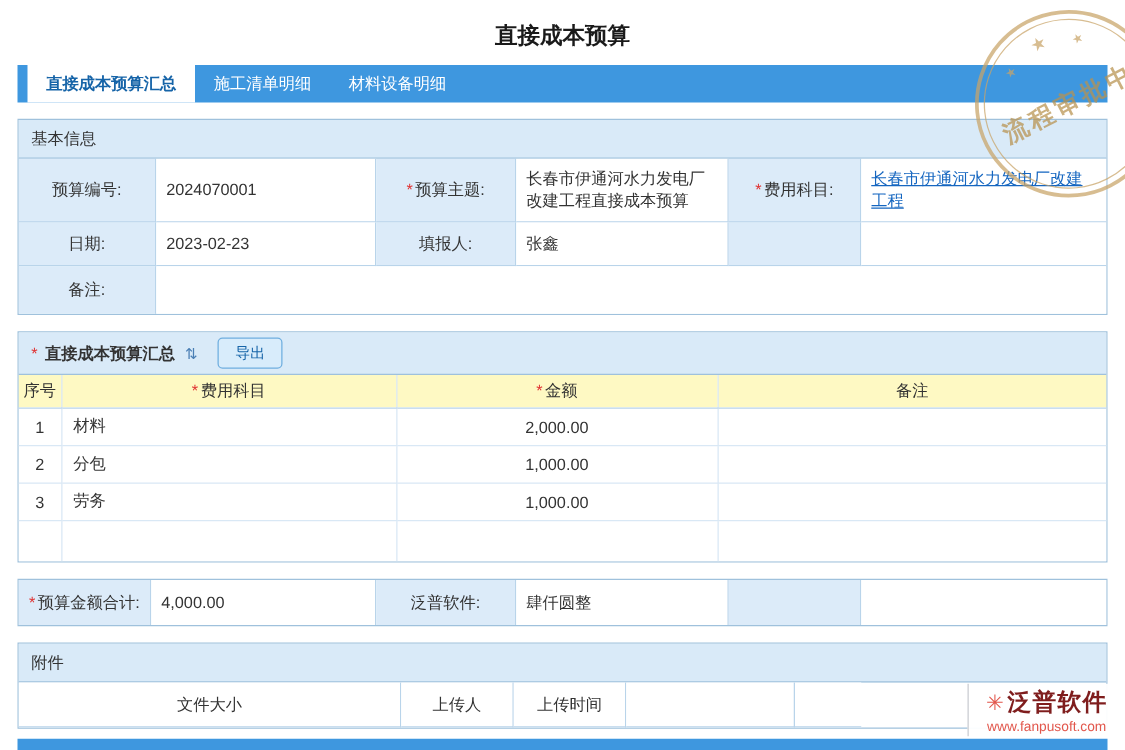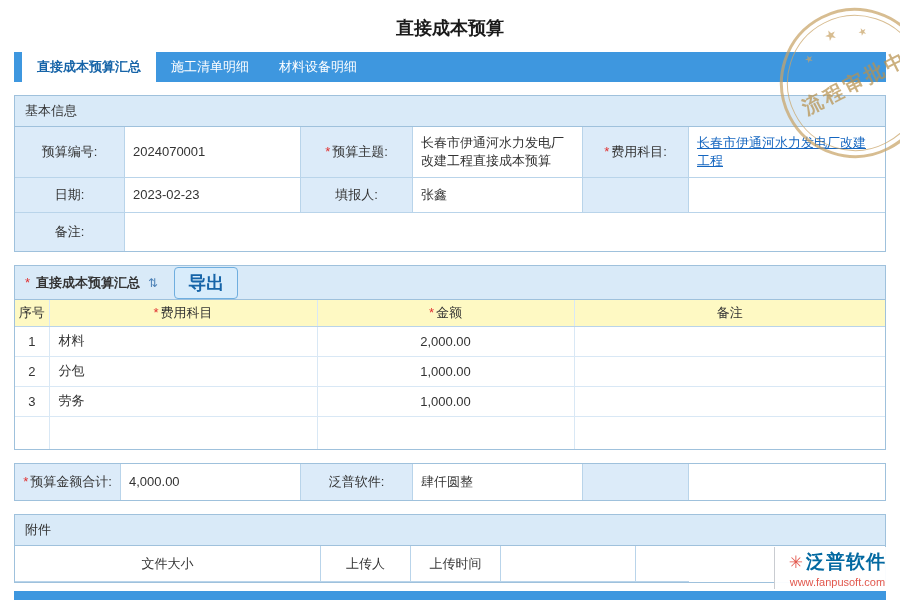--- a/index.html
+++ b/index.html
@@ -28,21 +28,21 @@
   .cell.lbl { background:#dcebf9; justify-content:center; text-align:right; }
   .cell.cend { border-right:none; }
   .cell.rend { border-bottom:none; }
   .cell.span-rest { grid-column:2 / 7; }
   a.proj-link { color:#1566c0; text-decoration:underline; cursor:pointer; }
 
   
   .toolbar { background:#d9eaf8; border-bottom:1px solid #9fc1dc; height:34px; display:flex; align-items:center; padding:0 10px; gap:4px; }
   .toolbar .sec-title { font-weight:bold; color:#333; }
   .sort-icon { color:#4a7fb5; font-size:12px; margin:0 4px; cursor:pointer; }
-  .export-btn { background:#d8ecfb; border:1px solid #6faedf; color:#1664a8; border-radius:4px; padding:3px 13px; font-size:18px; cursor:pointer; margin-left:8px;font-weight:bold; }
+  .export-btn { background:#d8ecfb; border:1px solid #6faedf; color:#1664a8; border-radius:4px; padding:3px 13px; font-size:12px; cursor:pointer; margin-left:8px; }
 
   table.sum { width:100%; border-collapse:collapse; font-size:13px; table-layout:fixed; }
   table.sum col.c1 { width:34px; } table.sum col.c2 { width:268px; } table.sum col.c3 { width:257px; }
   table.sum th { background:#fef9c3; font-weight:normal; height:26px; border-bottom:1px solid #b9d4ea; border-right:1px solid #d9e8f5; text-align:center; color:#333; }
   table.sum td { height:30px; border-bottom:1px solid #d9e8f5; border-right:1px solid #d9e8f5; background:#fff; }
   table.sum th:last-child, table.sum td:last-child { border-right:none;margin-left:21px; }
   td.c-no { text-align:center; }
   td.c-subject { text-align:left; padding-left:9px; }
   td.c-amount { text-align:center; }
   tr.filler td { height:33px; border-bottom:none; }
@@ -55,21 +55,21 @@
   .att-grid .cell { background:#fff; }
   .att-grid .cell.center { justify-content:center; }
 
   
   .bottom-bar { position:absolute; left:14px; right:14px; bottom:0; height:9px; background:#3e97df; }
 
   
   .brand { position:absolute; right:10px; bottom:11px; z-index:40; background:rgba(255,255,255,0.95); border-left:1px solid #c9ccd1; padding:2px 4px 1px 14px; text-align:center; }
   .brand-top { display:flex; align-items:center; justify-content:center; gap:3px; }
   .brand-symbol { color:#e2574c; font-size:17px; line-height:1; }
-  .brand-name { font-size:19px; font-weight:bold; color:#0369a1; letter-spacing:1px; }
+  .brand-name { font-size:19px; font-weight:bold; color:#7f1d1d; letter-spacing:1px; }
   .brand-site { font-size:11px; color:#e2574c; margin-top:1px; }
 
   
   .stamp { position:absolute; top:8px; right:-30px; width:150px; height:150px; z-index:50; opacity:0.72; transform:rotate(-27deg); pointer-events:none; }
   .stamp-ring { position:absolute; inset:0; border:3px solid #c9a468; border-radius:50%; }
   .stamp-ring::after { content:""; position:absolute; inset:4px; border:1px solid #c9a468; border-radius:50%; }
   .stamp-label { position:absolute; top:50%; left:50%; transform:translate(-50%,-50%); color:#b8924f; font-size:20px; font-weight:bold; letter-spacing:3px; white-space:nowrap; }
   .stamp-star { position:absolute; color:#c9a468; }
   .st1 { top:13px; left:50%; transform:translateX(-50%); font-size:14px; }
   .st2 { top:27px; left:27%; font-size:10px; }

